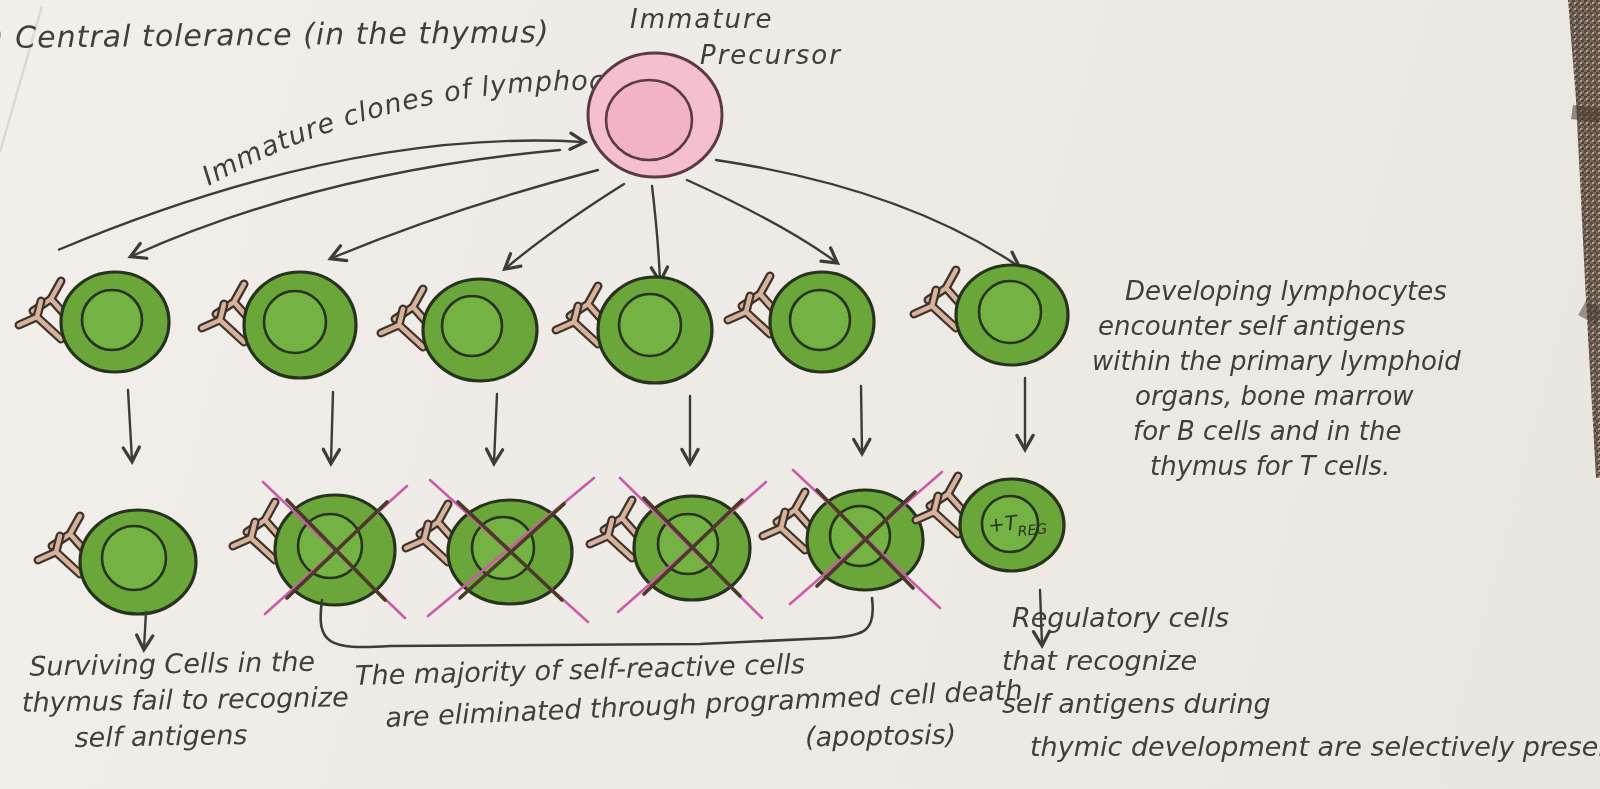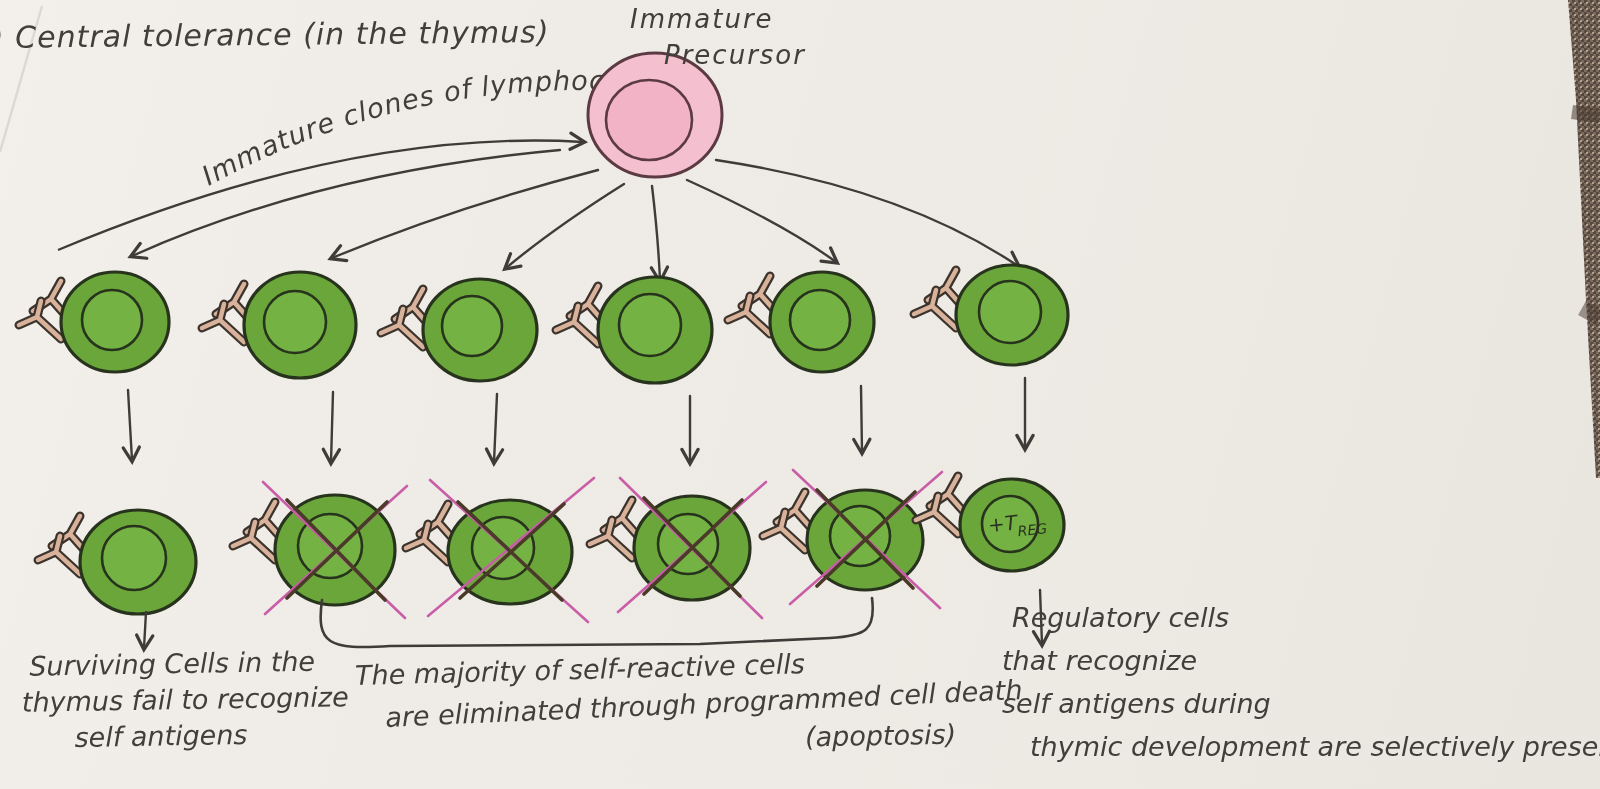--- a/index.html
+++ b/index.html
@@ -15,21 +15,21 @@
     position:absolute;
     font-family:"DejaVu Sans", sans-serif;
     font-style:italic;
     color:#423e3a;
     white-space:nowrap;
     line-height:1.0;
   }
   .hw .ln{white-space:nowrap;}
   .title{left:-8px;top:20px;font-size:30px;letter-spacing:1px;transform:rotate(-0.6deg);}
   .precursor-l1{left:630px;top:6px;font-size:26px;letter-spacing:2px;}
-  .precursor-l2{left:664px;top:42px;font-size:26px;letter-spacing:2px;}
+  .precursor-l2{left:700px;top:42px;font-size:26px;letter-spacing:2px;}
   .note-developing{left:1092px;top:278px;font-size:26px;}
   .note-developing .ln{height:35px;}
   .nd0{padding-left:33px;} .nd1{padding-left:6px;} .nd2{padding-left:0px;}
   .nd3{padding-left:43px;} .nd4{padding-left:41px;} .nd5{padding-left:58px;}
   .note-surviving{left:22px;top:650px;font-size:27px;transform:rotate(-1deg);}
   .note-surviving .ln{height:36px;}
   .ns0{padding-left:8px;} .ns1{padding-left:0px;} .ns2{padding-left:52px;}
   .maj-l1{left:355px;top:656px;font-size:27px;transform:rotate(-1.5deg);}
   .maj-l2{left:385px;top:690px;font-size:27px;transform:rotate(-2.5deg);}
   .maj-l3{left:805px;top:722px;font-size:27px;transform:rotate(-1deg);}
@@ -189,20 +189,28 @@
     <path d="M1040,590 L1042,644" fill="none" stroke="#3f3b38" stroke-width="2.4" stroke-linecap="round" marker-end="url(#ah)"></path>
 
     <path d="M322,600 C316,644 328,650 390,646 L700,644 830,638 C866,636 876,630 872,598" fill="none" stroke="#3f3b38" stroke-width="2.6" stroke-linecap="round"></path>
   </svg>
 
   <div class="hw title">) Central tolerance (in the thymus)</div>
 
   <div class="hw precursor-l1">Immature</div>
   <div class="hw precursor-l2">Precursor</div>
 
+  <div class="hw note-developing">
+    <div class="ln nd0">Developing lymphocytes</div>
+    <div class="ln nd1">encounter self antigens</div>
+    <div class="ln nd2">within the primary lymphoid</div>
+    <div class="ln nd3">organs, bone marrow</div>
+    <div class="ln nd4">for B cells and in the</div>
+    <div class="ln nd5">thymus for T cells.</div>
+  </div>
 
   <div class="hw note-surviving">
     <div class="ln ns0">Surviving Cells in the</div>
     <div class="ln ns1">thymus fail to recognize</div>
     <div class="ln ns2">self antigens</div>
   </div>
 
   <div class="hw maj-l1">The majority of self-reactive cells</div>
   <div class="hw maj-l2">are eliminated through programmed cell death</div>
   <div class="hw maj-l3">(apoptosis)</div>

